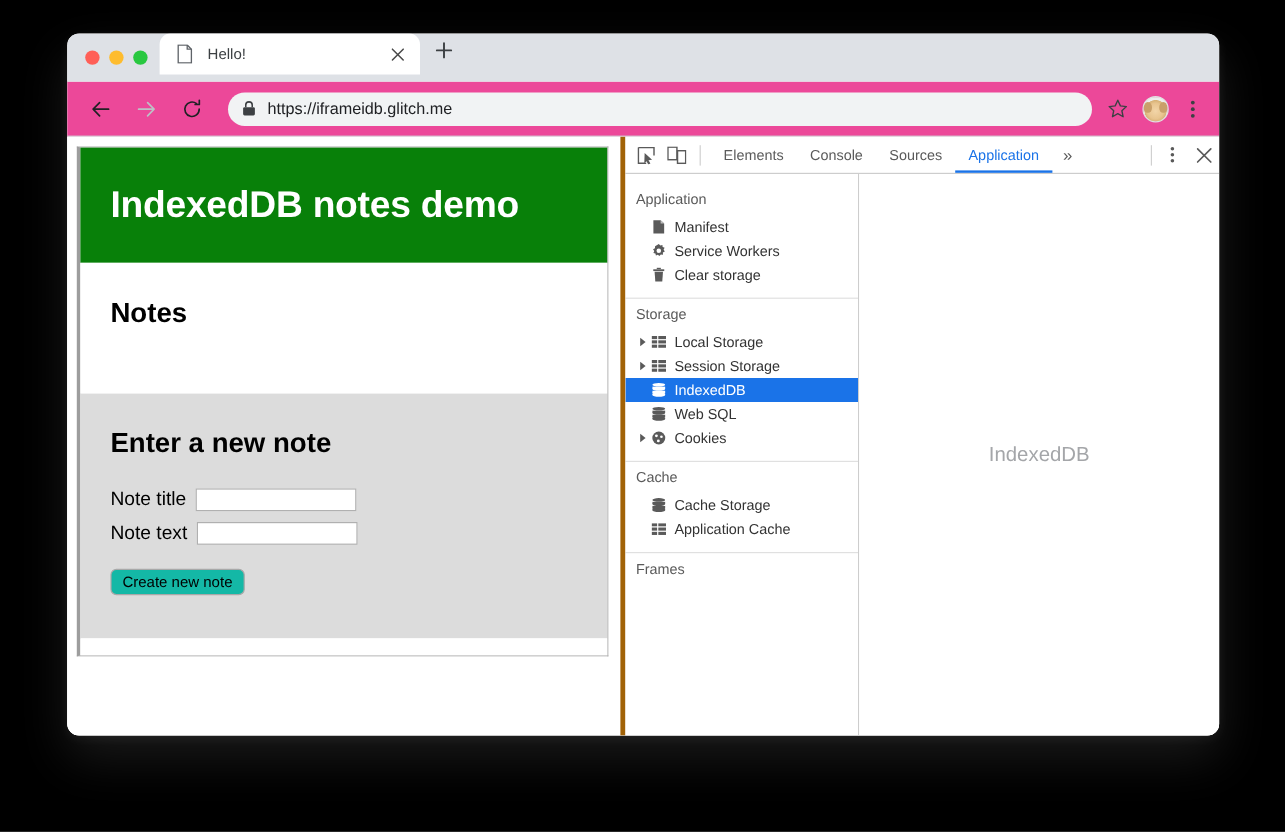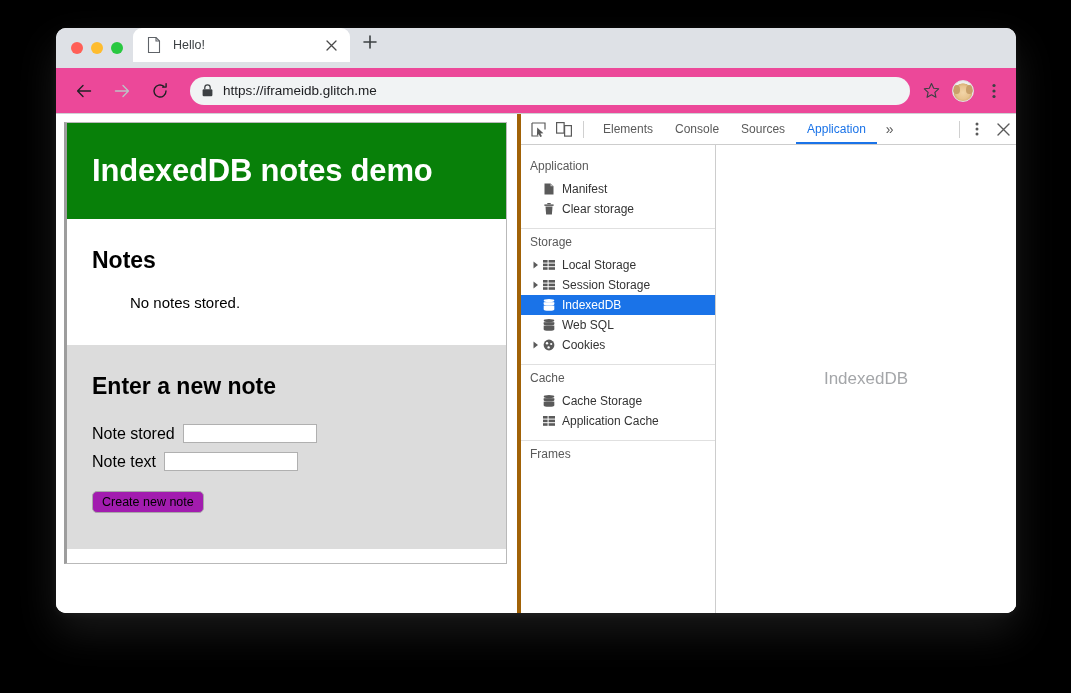--- a/index.html
+++ b/index.html
@@ -224,21 +224,21 @@
     font-size: 12px;
     font-family: "Liberation Sans", sans-serif;
     padding: 0 2px;
     box-sizing: content-box;
   }
   #create-note-button {
     margin-top: 11px;
     font-size: 12.5px;
     font-family: "Liberation Sans", sans-serif;
     padding: 3px 9px;
-    background: #a21caf;
+    background: #14b8a6;
     border: 1px solid #a8a8a8;
     border-radius: 5px;
     color: #000000;
   }
   #page-footer-strip {
     background: #ffffff;
     height: 14px;
   }
 
   
@@ -431,28 +431,27 @@
     <div id="viewport">
       <div id="page-body">
         <div id="page-container">
 
           <div id="page-header">
             <h1>IndexedDB notes demo</h1>
           </div>
 
           <div id="notes-section">
             <h2>Notes</h2>
-            <p id="notes-empty">No notes stored.</p>
           </div>
 
           <div id="form-section">
             <h2>Enter a new note</h2>
 
             <div class="form-row">
-              <label>Note stored</label>
+              <label>Note title</label>
               <input type="text" value="" placeholder="" style="">
             </div>
 
             <div class="form-row">
               <label>Note text</label>
               <input type="text" value="" placeholder="" style="">
             </div>
 
             <button id="create-note-button">Create new note</button>
           </div>
@@ -515,20 +514,30 @@
             <div class="dt-group-items">
               <div class="dt-item">
                 <span class="dt-arrow empty"></span>
                 <span class="dt-item-icon">
                   <svg width="10" height="12" viewBox="0 0 10 12">
                     <path d="M0.5 0.5 H6.5 L9.5 3.3 V11.5 H0.5 Z" fill="#5a5a5a"></path>
                     <path d="M6.5 0.5 V3.3 H9.5" fill="#bdbdbd"></path>
                   </svg>
                 </span>
                 <span class="dt-item-label">Manifest</span>
+              </div>
+              <div class="dt-item">
+                <span class="dt-arrow empty"></span>
+                <span class="dt-item-icon">
+                  <svg width="12" height="12" viewBox="0 0 12 12">
+                    <path d="M6 0.3 L7.3 1.6 L9 1.1 L9.2 2.9 L10.9 3.4 L10 5 L11 6.5 L9.4 7.4 L9.5 9.2 L7.7 9 L6.5 10.4 L5.2 9.3 L3.6 10 L3.2 8.3 L1.5 7.8 L2.2 6.2 L1.2 4.8 L2.8 3.9 L2.9 2.2 Z" fill="#5a5a5a"></path>
+                    <circle cx="6" cy="5.9" r="1.9" fill="#ffffff"></circle>
+                  </svg>
+                </span>
+                <span class="dt-item-label">Service Workers</span>
               </div>
               <div class="dt-item">
                 <span class="dt-arrow empty"></span>
                 <span class="dt-item-icon">
                   <svg width="10" height="12" viewBox="0 0 10 12">
                     <rect x="0.4" y="1.4" width="9.2" height="1.5" fill="#5a5a5a"></rect>
                     <path d="M1.5 3.4 H8.5 L7.9 11.6 H2.1 Z" fill="#5a5a5a"></path>
                     <rect x="3.3" y="0" width="3.4" height="1.3" fill="#5a5a5a"></rect>
                   </svg>
                 </span>

